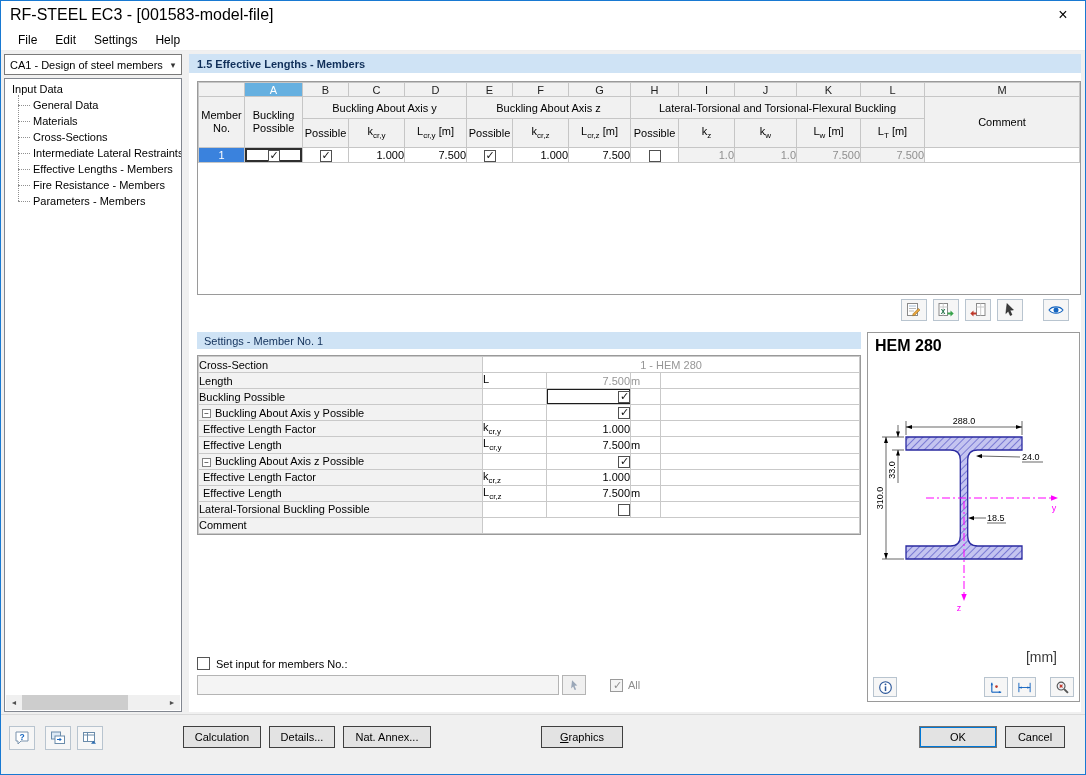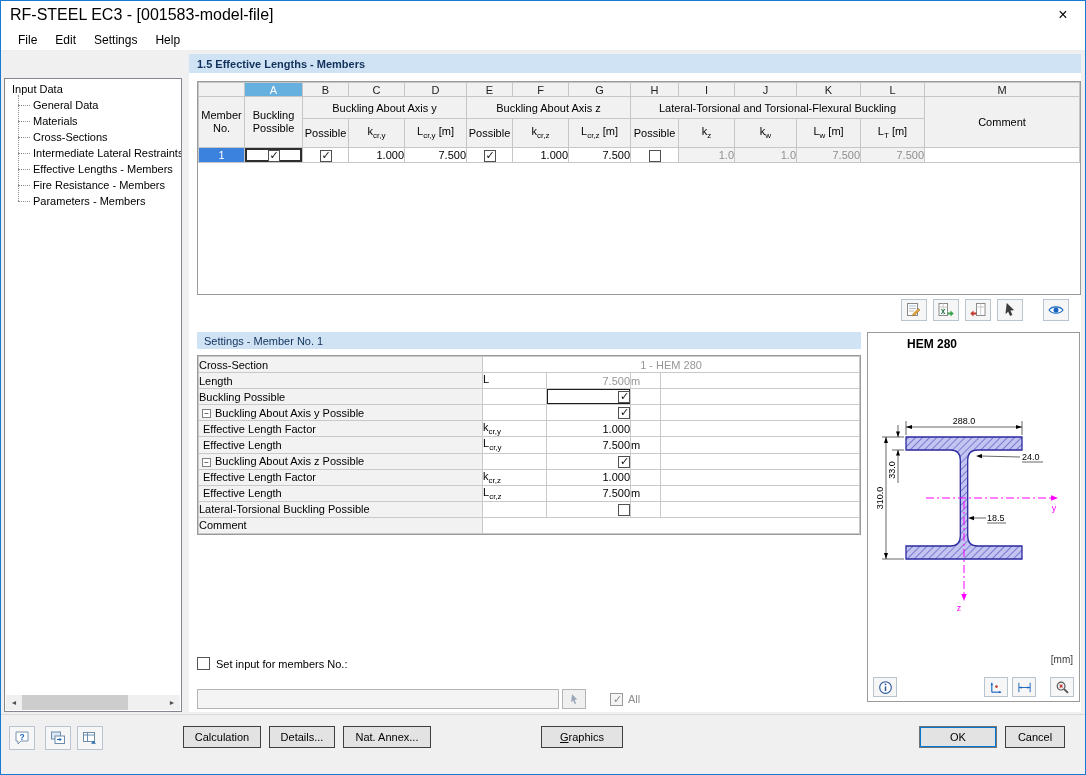--- a/index.html
+++ b/index.html
@@ -105,32 +105,32 @@
   .dimtext { color:#969696; }
   .exp { display:inline-block; width:9px; height:9px; border:1px solid #808080; line-height:7px;
          font-size:8px; text-align:center; margin:0 4px 0 0; vertical-align:middle; background:#fff; }
 
   
   .setinput-row { position:absolute; left:8px; top:584px; display:flex; align-items:center; gap:6px; font-size:11px; }
   .cb13 { display:inline-block; width:13px; height:13px; border:1px solid #555; background:#fff; position:relative; }
   .cb13.checked::after { content:"✓"; position:absolute; left:0; top:-1px; width:13px; text-align:center;
                          font-size:11px; font-weight:bold; color:#8e8e8e; font-family:"DejaVu Sans",sans-serif; }
   .cb13.dim { border-color:#9a9a9a; background:#f4f4f4; }
-  .members-row { position:absolute; left:8px; top:616px; display:flex; align-items:center; }
+  .members-row { position:absolute; left:8px; top:602px; display:flex; align-items:center; }
   .members-input { width:362px; height:20px; border:1px solid #b4b4b4; background:#f4f4f4;
                    font-size:11px; padding:0 4px; color:#666; }
   .pick-btn { width:24px; height:20px; margin-left:3px; border:1px solid #b4b4b4; background:#f0f0f0;
               display:flex; align-items:center; justify-content:center; }
   .all-wrap { display:flex; align-items:center; gap:5px; margin-left:24px; color:#8e8e8e; font-size:11px; }
 
   
   .section-panel { position:absolute; left:678px; top:259px; width:213px; height:370px;
                    border:1px solid #9a9a9a; background:#fff; }
-  .sp-title { position:absolute; left:7px; top:4px; font-size:12px; font-weight:bold;margin-left:32px; }
-  .sp-units { position:absolute; right:6px; bottom:36px; font-size:10px; color:#3a3a3a; }
+  .sp-title { position:absolute; left:7px; top:4px; font-size:16px; font-weight:bold; }
+  .sp-units { position:absolute; right:22px; bottom:36px; font-size:14px; color:#3a3a3a; }
   .sp-info { position:absolute; left:5px; bottom:4px; width:24px; height:20px; border:1px solid #b8c4cf;
              background:#f6f6f6; display:flex; align-items:center; justify-content:center; }
   .sp-btns { position:absolute; right:5px; bottom:4px; display:flex; gap:4px; }
   .sp-btn { width:24px; height:20px; border:1px solid #b8c4cf; background:#f6f6f6;
             display:flex; align-items:center; justify-content:center; }
   .sp-btn.sep { margin-left:10px; }
   .sp-btn svg, .sp-info svg { width:15px; height:15px; }
   .sp-svg { position:absolute; left:2px; top:22px; }
 
   
@@ -160,20 +160,24 @@
 
   <div class="menubar">
     <span class="menu-item">File</span>
     <span class="menu-item">Edit</span>
     <span class="menu-item">Settings</span>
     <span class="menu-item">Help</span>
   </div>
 
   <div class="workarea">
 
+    <div class="case-select">
+      <span>CA1 - Design of steel members</span>
+      <span class="arrow">▾</span>
+    </div>
 
     <div class="treebox">
       <div class="tree-root">Input Data</div>
       <ul class="tree-items">
         <li>General Data</li>
         <li>Materials</li>
         <li>Cross-Sections</li>
         <li>Intermediate Lateral Restraints</li>
         <li>Effective Lengths - Members</li>
         <li>Fire Resistance - Members</li>

